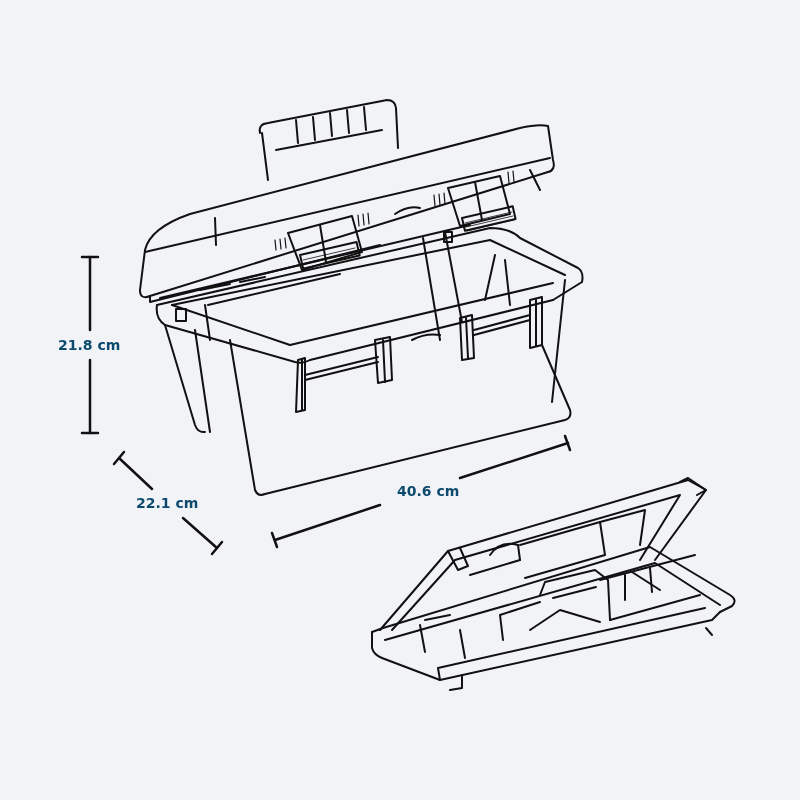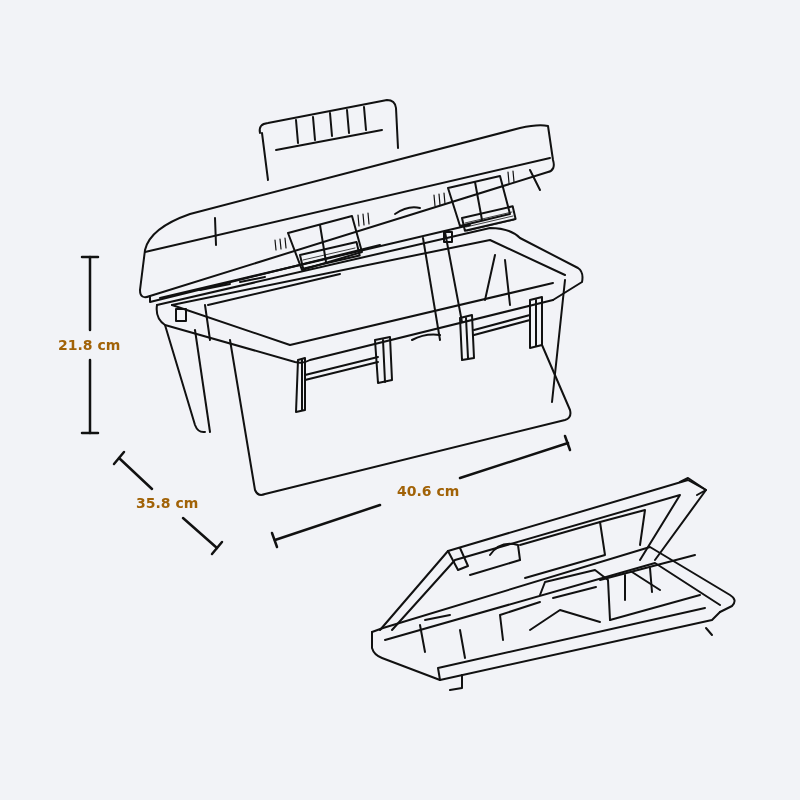--- a/index.html
+++ b/index.html
@@ -8,21 +8,21 @@
       background: #f2f3f7;
       font-family: "DejaVu Sans", sans-serif;
       position: relative;
     }
     #canvas { position: absolute; left: 0; top: 0; width: 800px; height: 800px; }
     .dim-label {
       position: absolute;
       font-family: "DejaVu Sans", sans-serif;
       font-weight: bold;
       font-size: 14px;
-      color: #a16207;
+      color: #0c4a6e;
       white-space: nowrap;
       background: #f2f3f7;
       padding: 0 2px;
       line-height: 16px;
     }
     svg line, svg path, svg polyline, svg polygon, svg rect, svg ellipse {
       vector-effect: non-scaling-stroke;
     }
   </style>
 </head>
@@ -184,15 +184,15 @@
         <path d="M625 575 L625 600"></path>
         <path d="M650 568 L652 592"></path>
         <path d="M610 620 L700 595"></path>
         <path d="M632 572 L660 590"></path>
       </g>
     </g>
   </svg>
 
   
   <div class="dim-label" style="left:56px; top:337px;">21.8 cm</div>
-  <div class="dim-label" style="left:134px; top:495px;">35.8 cm</div>
+  <div class="dim-label" style="left:134px; top:495px;">22.1 cm</div>
   <div class="dim-label" style="left:387px; top:483px;margin-left:8px;">40.6 cm</div>
 </div>
 
 </body></html>

